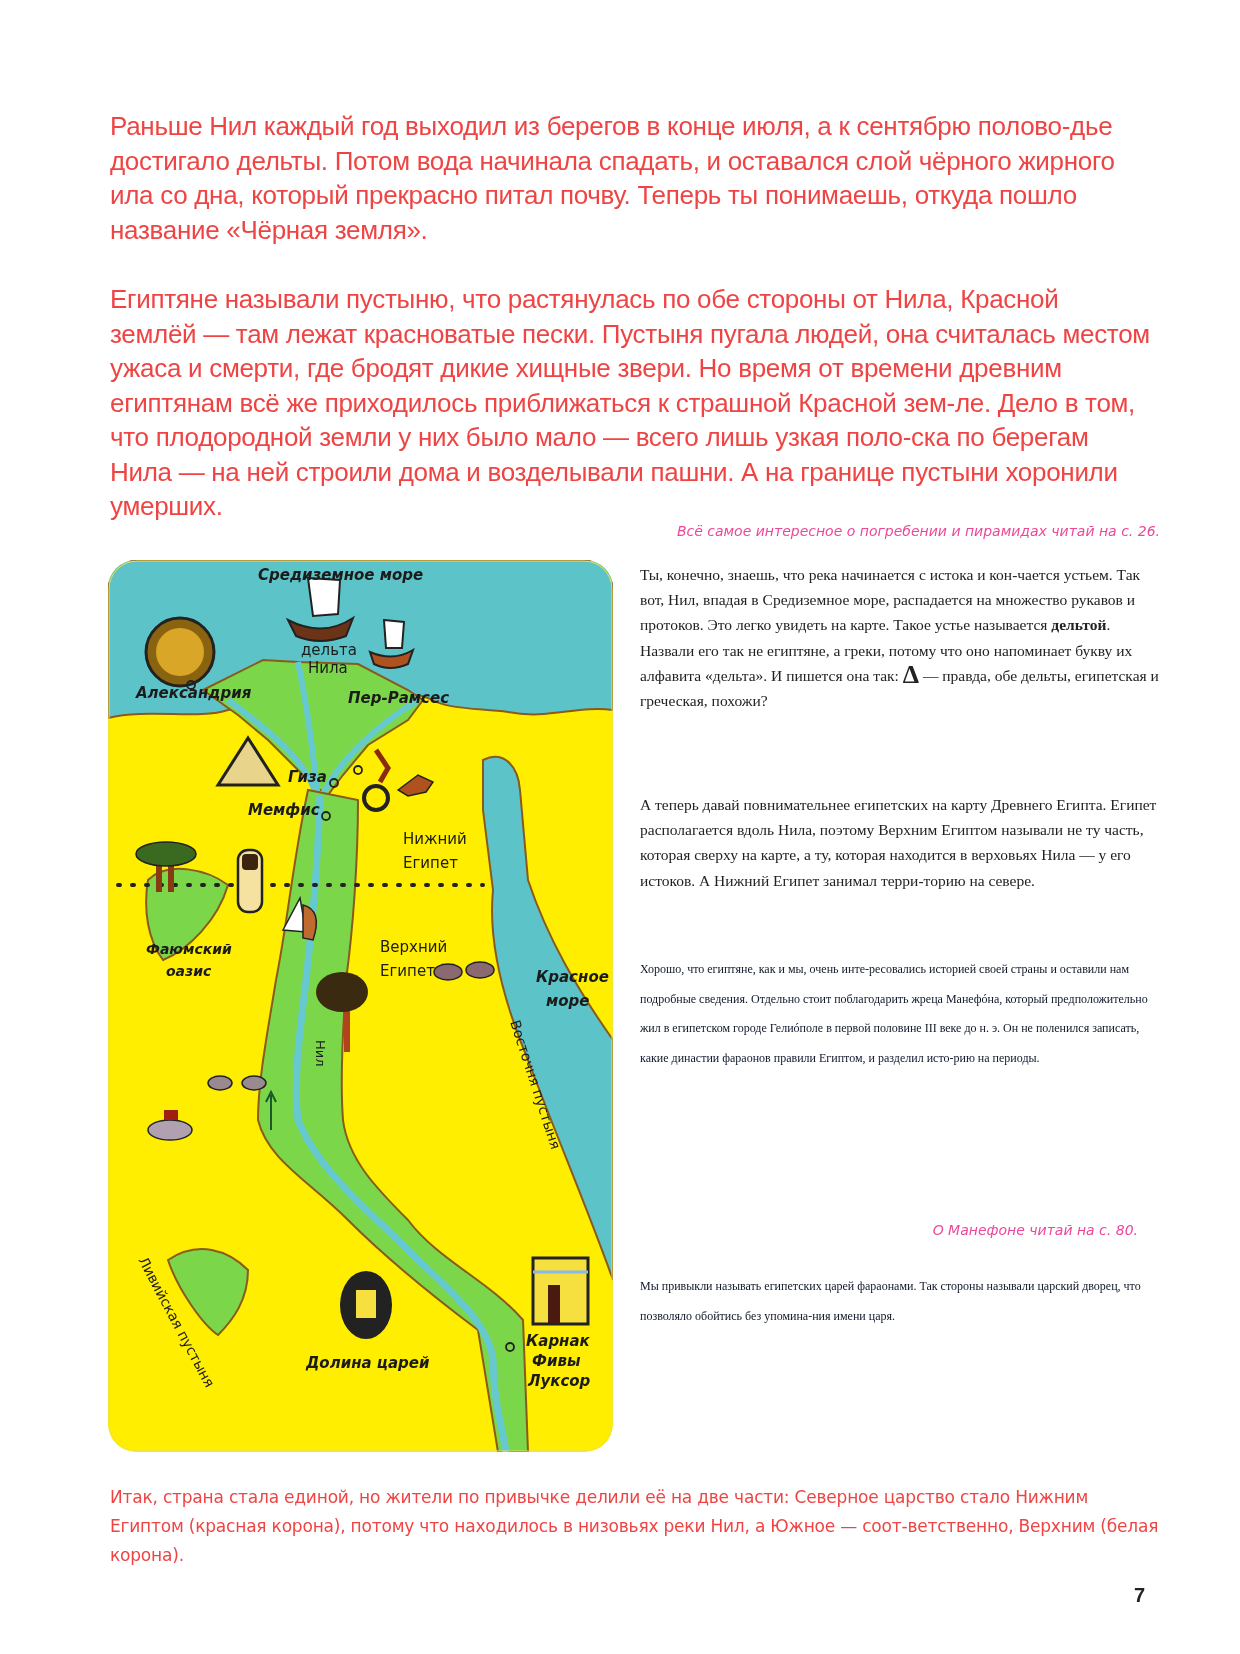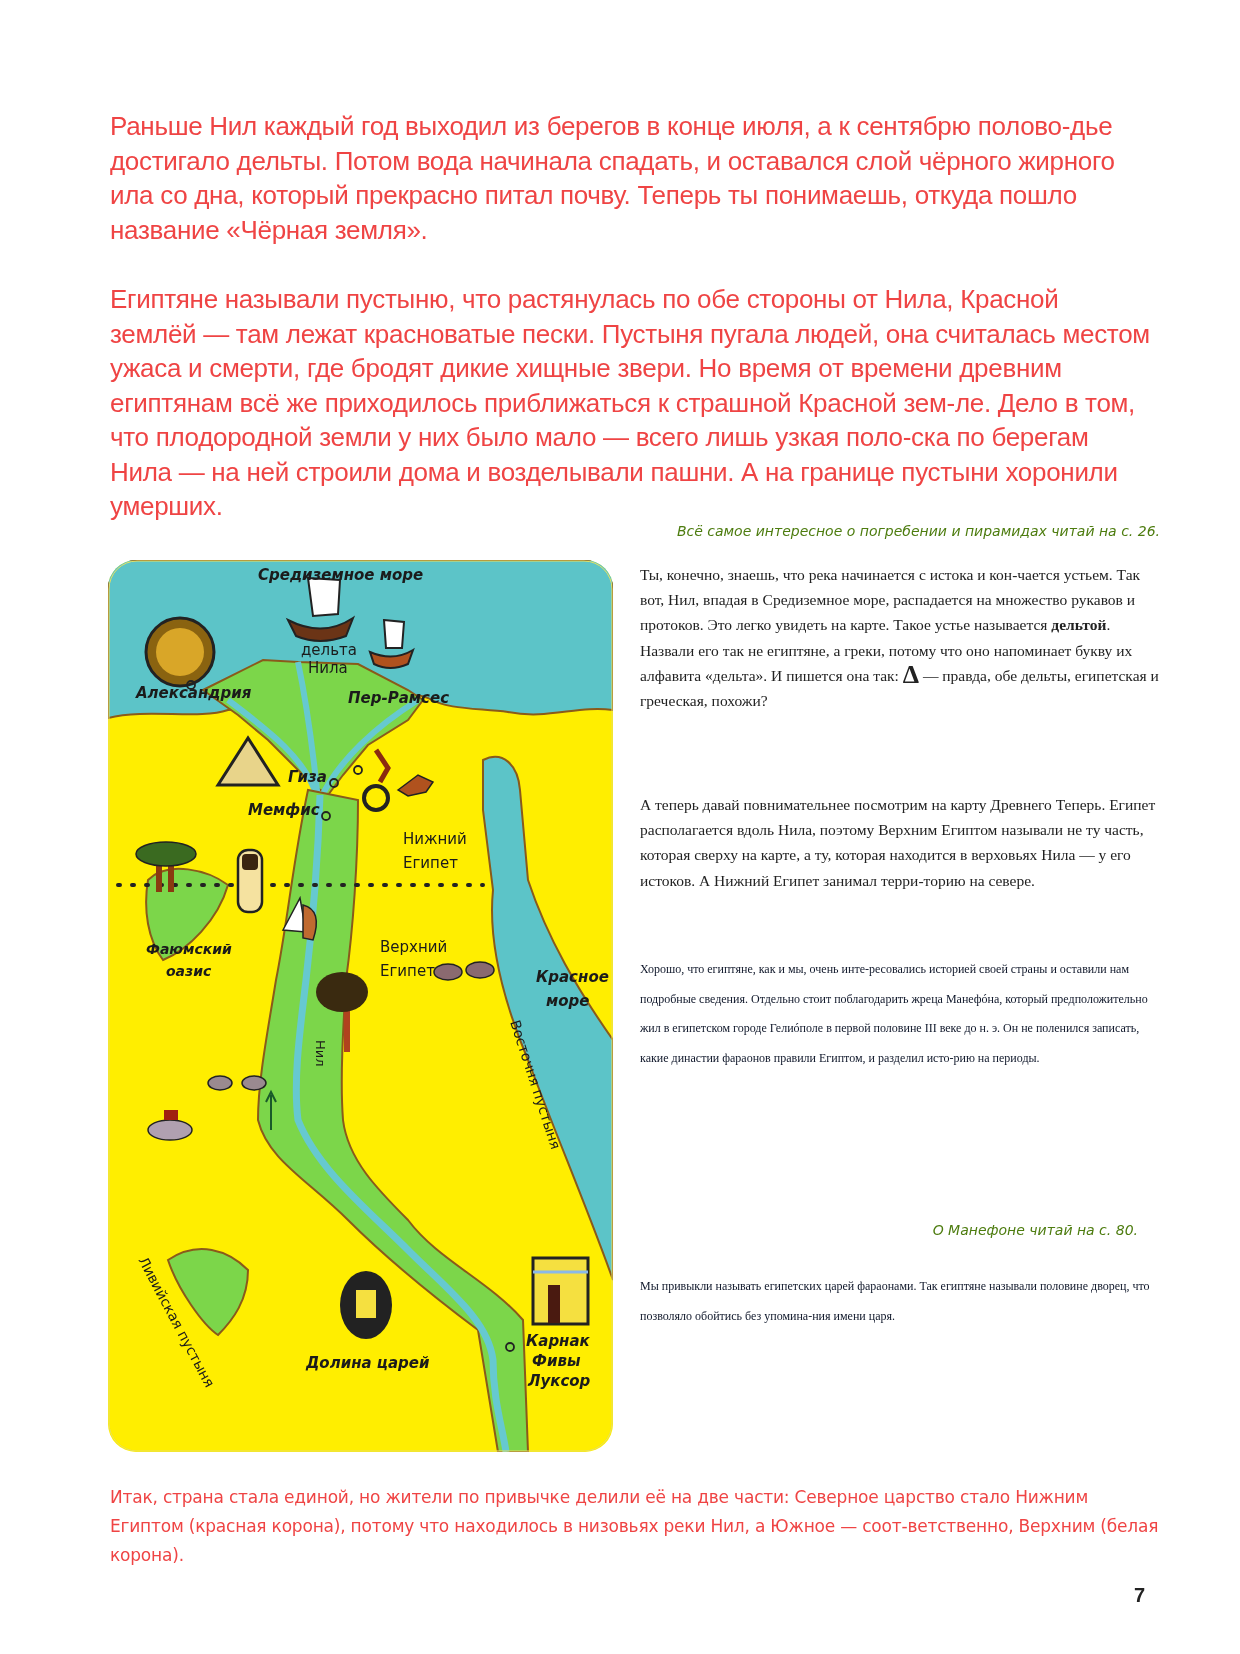--- a/index.html
+++ b/index.html
@@ -1,20 +1,20 @@
 <!DOCTYPE html>
 <html><head>
 <meta charset="utf-8">
 <style>
   html, body { margin: 0; padding: 0; background: #ffffff; }
   body { width: 1240px; height: 1654px; position: relative; overflow: hidden; font-family: "Liberation Sans", sans-serif; }
   .p-main { position: absolute; left: 110px; width: 1040px; font-family: "Liberation Sans", sans-serif; font-size: 26px; line-height: 34.5px; color: #ef4444; margin: 0; letter-spacing: -0.3px; }
   .p1 { top: 109px; }
   .p2 { top: 282px; }
-  .crossref { position: absolute; font-family: "DejaVu Sans", sans-serif; font-style: italic; font-size: 14px; color: #4d7c0f; margin: 0; }
+  .crossref { position: absolute; font-family: "DejaVu Sans", sans-serif; font-style: italic; font-size: 14px; color: #ec4899; margin: 0; }
   .cr1 { top: 523px; right: 80px; }
   .cr2 { top: 1222px; right: 102px; }
   .side { position: absolute; left: 640px; width: 520px; margin: 0; font-family: Liberation Serif, serif; }
   .side-dark { font-size: 15.5px; line-height: 25.2px; color: #222; }
   .s1 { top: 562px; }
   .s2 { top: 792px; }
   .side-teal { font-size: 12px; line-height: 29.5px; color: #0f172a; }
   .s3 { top: 955px; }
   .s4 { top: 1272px; }
   .delta-glyph { display: inline-block; font-weight: bold; font-size: 26px; line-height: 18px; vertical-align: -2px; }
@@ -157,23 +157,23 @@
     <text class="lbl lbl-reg" x="0" y="0" font-size="14" transform="translate(30 700) rotate(62)">Ливийская пустыня</text>
     <text class="lbl lbl-it" x="198" y="808" font-size="15">Долина царей</text>
     <text class="lbl lbl-it" x="418" y="786" font-size="15">Карнак</text>
     <text class="lbl lbl-it" x="424" y="806" font-size="15">Фивы</text>
     <text class="lbl lbl-it" x="420" y="826" font-size="15">Луксор</text>
   </svg>
 </div>
 
 <p class="side side-dark s1"><span>Ты, конечно, знаешь, что река начинается с истока и кон-чается устьем. Так вот, Нил, впадая в Средиземное море, распадается на множество рукавов и протоков. Это легко увидеть на карте. Такое устье называется </span><b class="kw">дельтой</b><span>. Назвали его так не египтяне, а греки, потому что оно напоминает букву их алфавита «дельта». И пишется она так: </span><span class="delta-glyph">Δ</span><span> — правда, обе дельты, египетская и греческая, похожи?</span></p>
 
-<p class="side side-dark s2">А теперь давай повнимательнее посмотрим на карту Древнего Теперь. Египет располагается вдоль Нила, поэтому Верхним Египтом называли не ту часть, которая сверху на карте, а ту, которая находится в верховьях Нила — у его истоков. А Нижний Египет занимал терри-торию на севере.</p>
+<p class="side side-dark s2">А теперь давай повнимательнее египетских на карту Древнего Египта. Египет располагается вдоль Нила, поэтому Верхним Египтом называли не ту часть, которая сверху на карте, а ту, которая находится в верховьях Нила — у его истоков. А Нижний Египет занимал терри-торию на севере.</p>
 
 <p class="side side-teal s3">Хорошо, что египтяне, как и мы, очень инте-ресовались историей своей страны и оставили нам подробные сведения. Отдельно стоит поблагодарить жреца Манефóна, который предположительно жил в египетском городе Гелиóполе в первой половине III веке до н. э. Он не поленился записать, какие династии фараонов правили Египтом, и разделил исто-рию на периоды.</p>
 
 <p class="crossref cr2">О Манефоне читай на с. 80.</p>
 
-<p class="side side-teal s4">Мы привыкли называть египетских царей фараонами. Так египтяне называли половине дворец, что позволяло обойтись без упомина-ния имени царя.</p>
+<p class="side side-teal s4">Мы привыкли называть египетских царей фараонами. Так стороны называли царский дворец, что позволяло обойтись без упомина-ния имени царя.</p>
 
 <p class="bottom">Итак, страна стала единой, но жители по привычке делили её на две части: Северное царство стало Нижним Египтом (красная корона), потому что находилось в низовьях реки Нил, а Южное — соот-ветственно, Верхним (белая корона).</p>
 
 <div class="page-num">7</div>
 
 </body></html>

